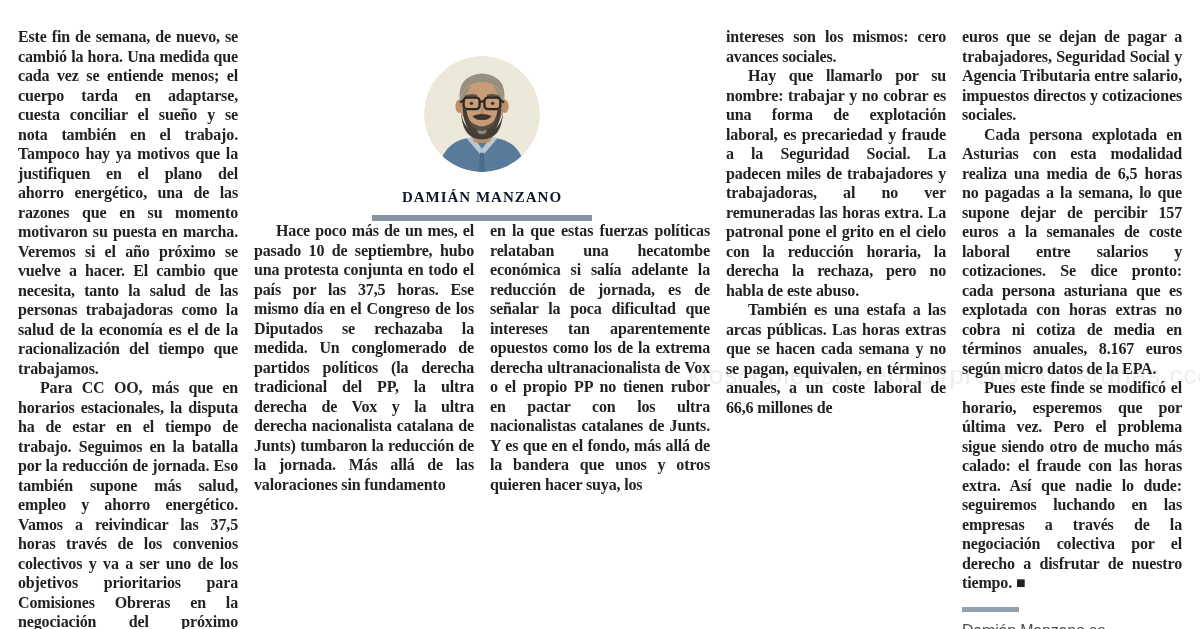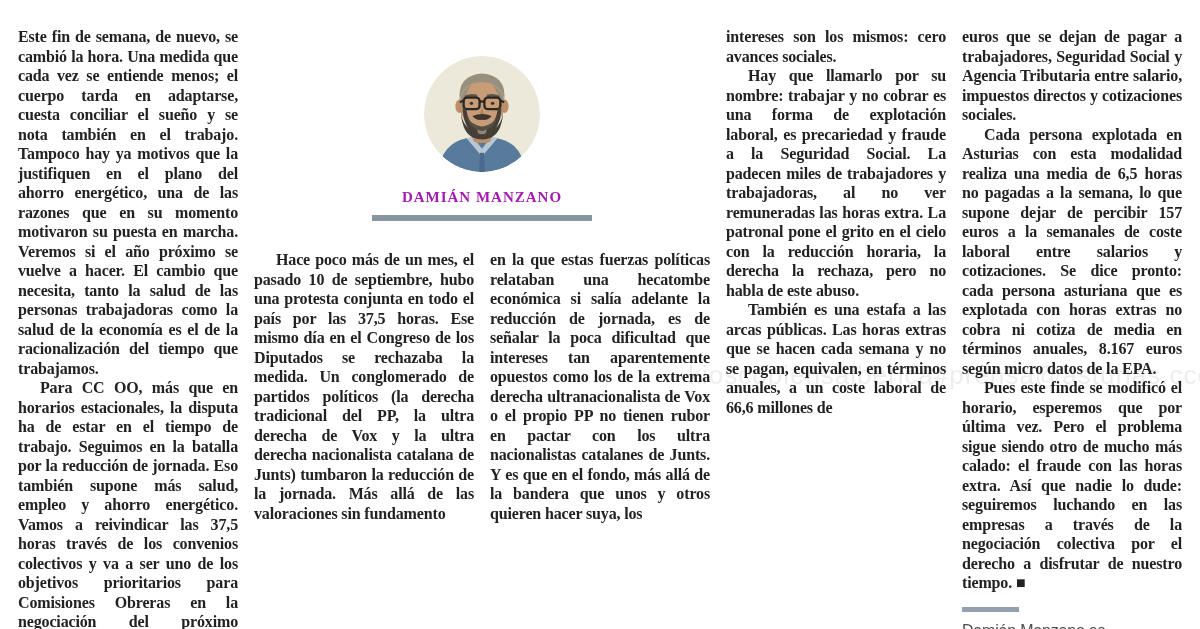--- a/index.html
+++ b/index.html
@@ -61,32 +61,31 @@
     height: 116px;
     border-radius: 50%;
     overflow: hidden;
     flex: 0 0 auto;
   }
   .author-name {
     margin-top: 17px;
     font-size: 15px;
     font-weight: 700;
     letter-spacing: 1px;
-    color: #a21caf;
+    color: #0f172a;
     text-align: center;
     font-family: "Liberation Serif", serif;
   }
   .author-rule {
     margin-top: 9px;
     width: 220px;
     height: 6px;
     background: #8795a3;
   }
   .center-cols {
-    margin-top: 29px;
     display: flex;
     gap: 16px;
     width: 456px;
   }
   
   .footer-rule {
     width: 57px;
     height: 5px;
     background: #93a1ae;
     margin-top: 14px;

